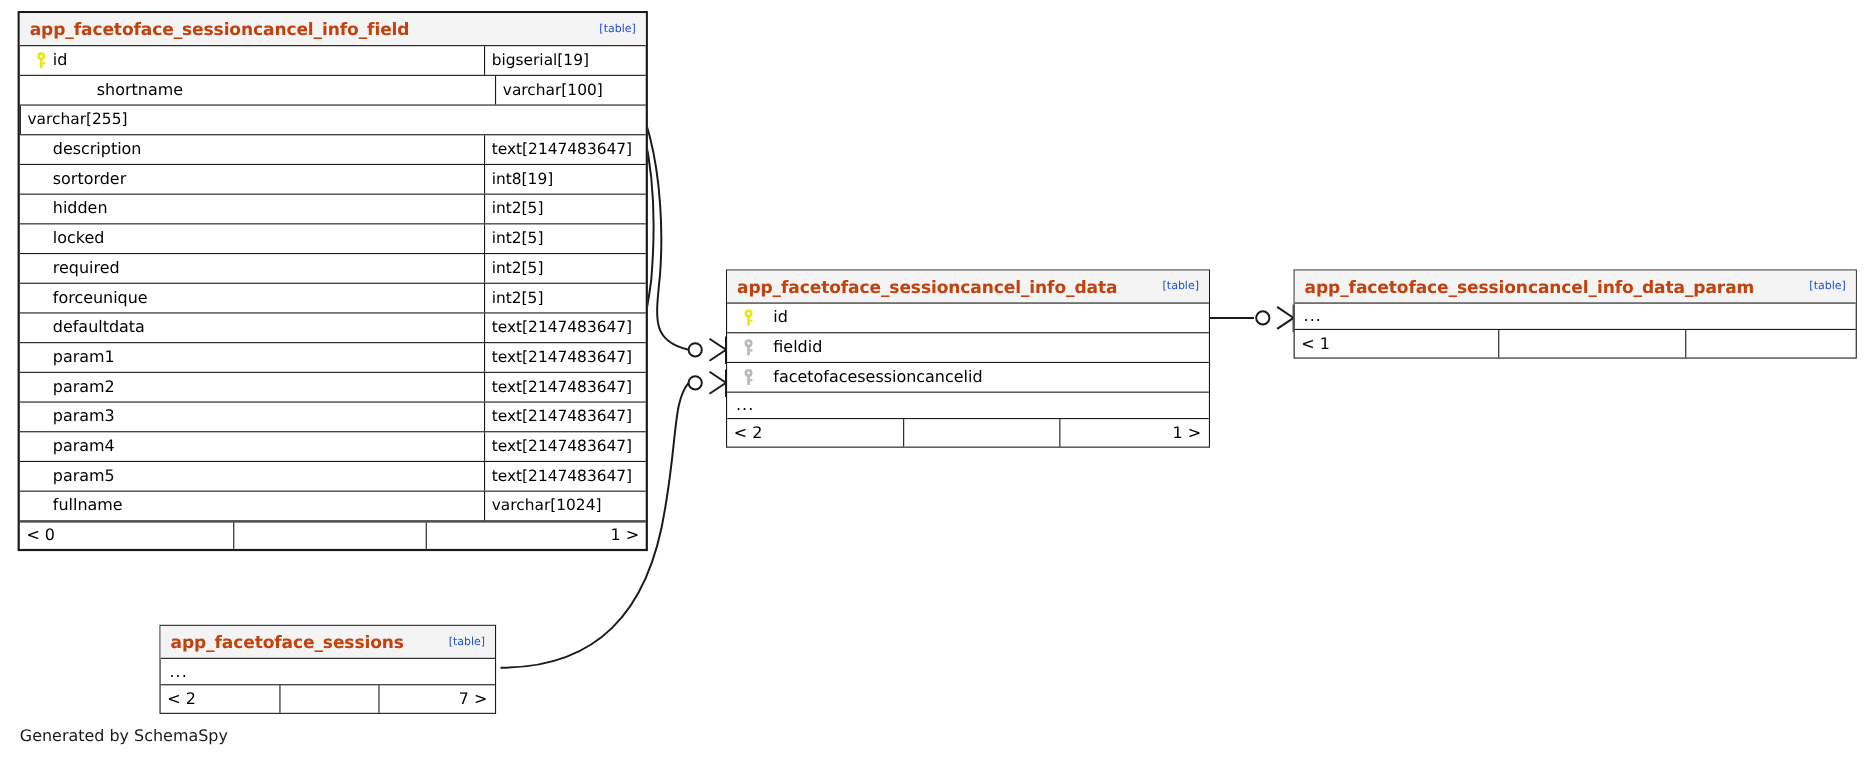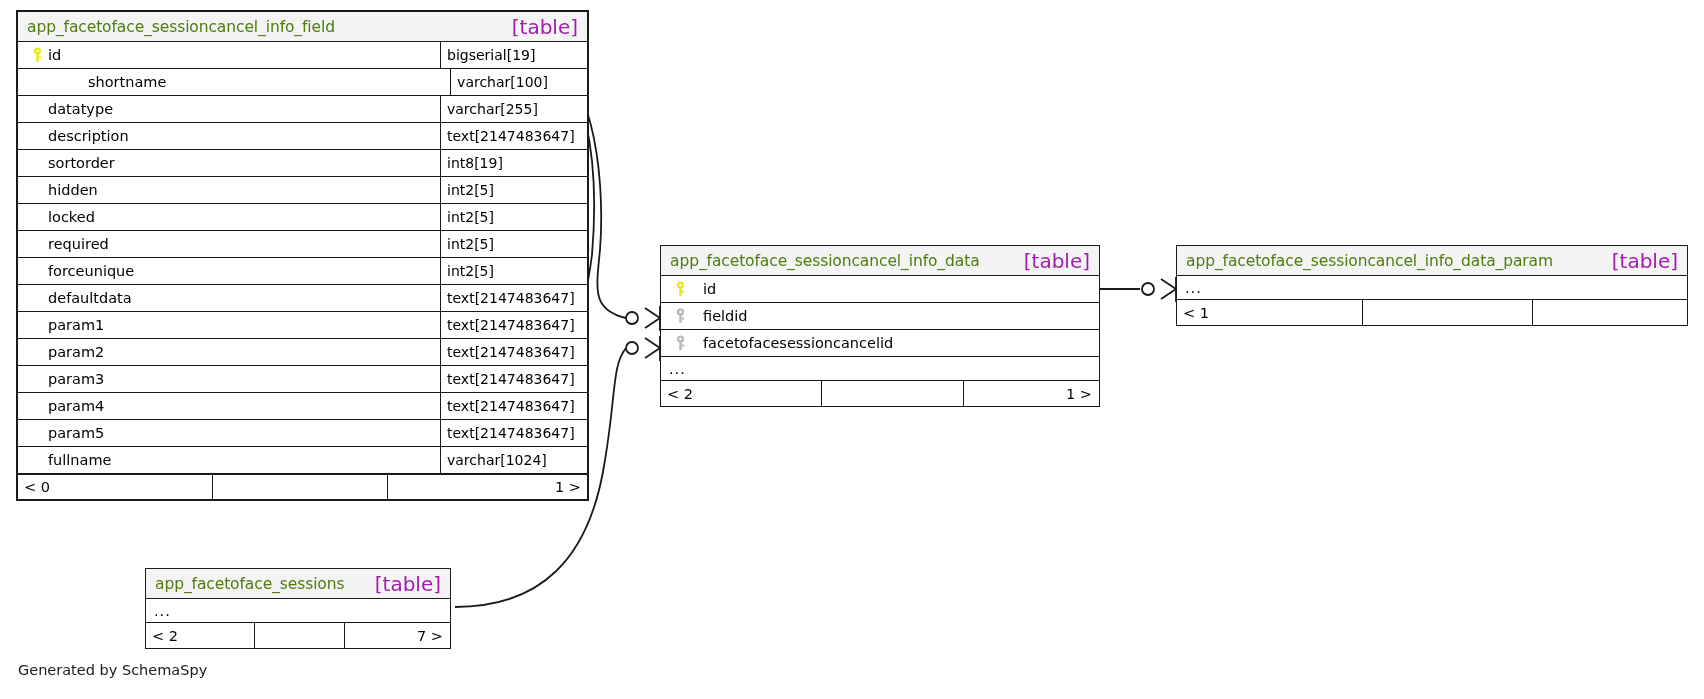--- a/index.html
+++ b/index.html
@@ -41,29 +41,29 @@
     display: flex;
     align-items: center;
     justify-content: space-between;
     background: #f4f4f4;
     border-bottom: 1.5px solid #1a1a1a;
     padding: 0 9px;
     height: 30px;
     box-sizing: border-box;
   }
   .tbl-title {
-    font-weight: normal;
+    font-weight: bold;
     font-size: 15.5px;
-    color: #4d7c0f;
+    color: #c2410c;
     white-space: nowrap;
     letter-spacing: -0.1px;
   }
   .tbl-tag {
-    font-size: 20px;
-    color: #a21caf;
+    font-size: 10px;
+    color: #1d4ed8;
     white-space: nowrap;
     padding-left: 14px;
   }
 
   .tbl-row {
     display: flex;
     height: 27px;
     border-bottom: 1.2px solid #1a1a1a;
     box-sizing: border-box;
     align-items: stretch;
@@ -188,24 +188,20 @@
 
     <div class="tbl-row">
       <div class="cell-name" style="width:422px;margin-left:40px;">
         <span class="keyslot indent"></span>
         <span class="col-label">shortname</span>
       </div>
       <div class="cell-type" style="width:147px;">varchar[100]</div>
     </div>
 
     <div class="tbl-row">
-      <div class="cell-name" style="width:422px;">
-        <span class="keyslot indent"></span>
-        <span class="col-label">datatype</span>
-      </div>
       <div class="cell-type" style="width:147px;">varchar[255]</div>
     </div>
 
     <div class="tbl-row">
       <div class="cell-name" style="width:422px;">
         <span class="keyslot indent"></span>
         <span class="col-label">description</span>
       </div>
       <div class="cell-type" style="width:147px;">text[2147483647]</div>
     </div>

